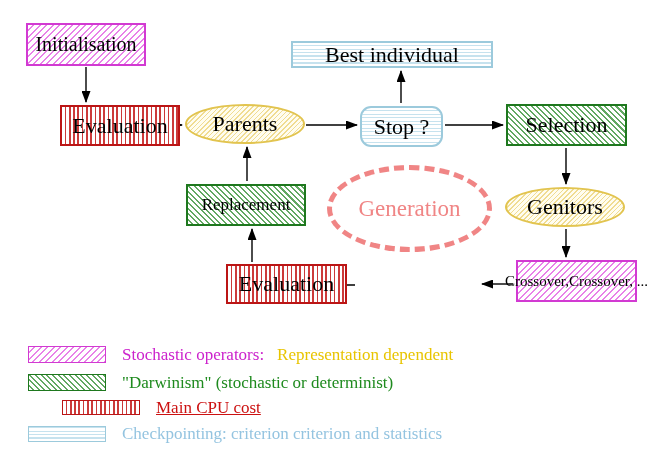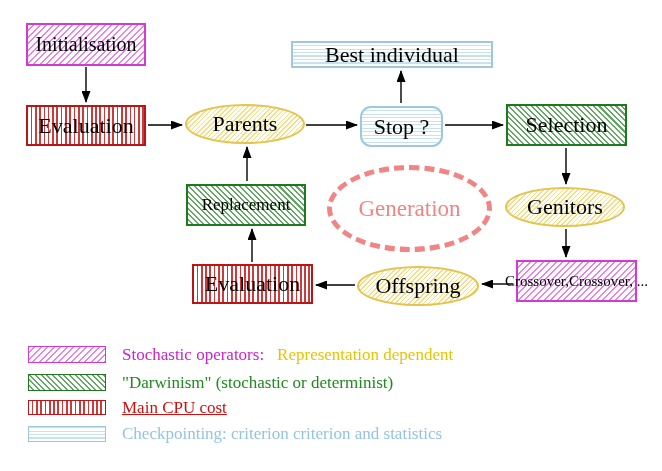--- a/index.html
+++ b/index.html
@@ -27,20 +27,21 @@
     border: 2px solid var(--magenta);
     background: repeating-linear-gradient(135deg, #ffffff 0 3.3px, var(--magenta-hatch) 3.3px 4.6px);
   }
   .hatch-green {
     border: 2px solid var(--green);
     background: repeating-linear-gradient(45deg, #ffffff 0 2.5px, var(--green-hatch) 2.5px 4px);
   }
   .stripes-red {
     border: 2px solid var(--red);
     background: repeating-linear-gradient(90deg, #ffffff 0 2.6px, var(--red-hatch) 2.6px 4.3px);
+    margin-left: 34px;
   }
   .stripes-cyan {
     border: 2px solid var(--cyan);
     background: repeating-linear-gradient(0deg, #ffffff 0 2.2px, var(--cyan-hatch) 2.2px 3.5px);
   }
   .hatch-gold {
     border: 2px solid var(--gold-border);
     background: repeating-linear-gradient(135deg, #fffdf0 0 2.3px, var(--gold-hatch) 2.3px 3.4px);
   }
   .ellipse { border-radius: 50%; }
@@ -136,23 +137,20 @@
   </div>
 
   <div class="node ellipse hatch-gold" style="left:505px; top:187px; width:120px; height:40px; font-size:22px;">
     <span>Genitors</span>
   </div>
 
   <div class="node stripes-red" style="left:192px; top:264px; width:121px; height:40px; font-size:22px;">
     <span>Evaluation</span>
   </div>
 
-  <div class="node ellipse hatch-gold" style="left:357px; top:266px; width:122px; height:40px; font-size:22px;">
-    <span>Offspring</span>
-  </div>
 
   <div class="node hatch-magenta two-line" style="left:516px; top:260px; width:121px; height:42px; font-size:15px; flex-direction:row;">
     <span>Crossover,</span>
     <span>Crossover, ...</span>
   </div>
 
   <div class="legend-row" style="top:346px; height:17px;">
     <span class="swatch hatch-magenta" style="height:17px;"></span>
     <span class="legend-text lt-magenta">Stochastic operators:</span>
     <span class="legend-text lt-gold">Representation dependent</span>

